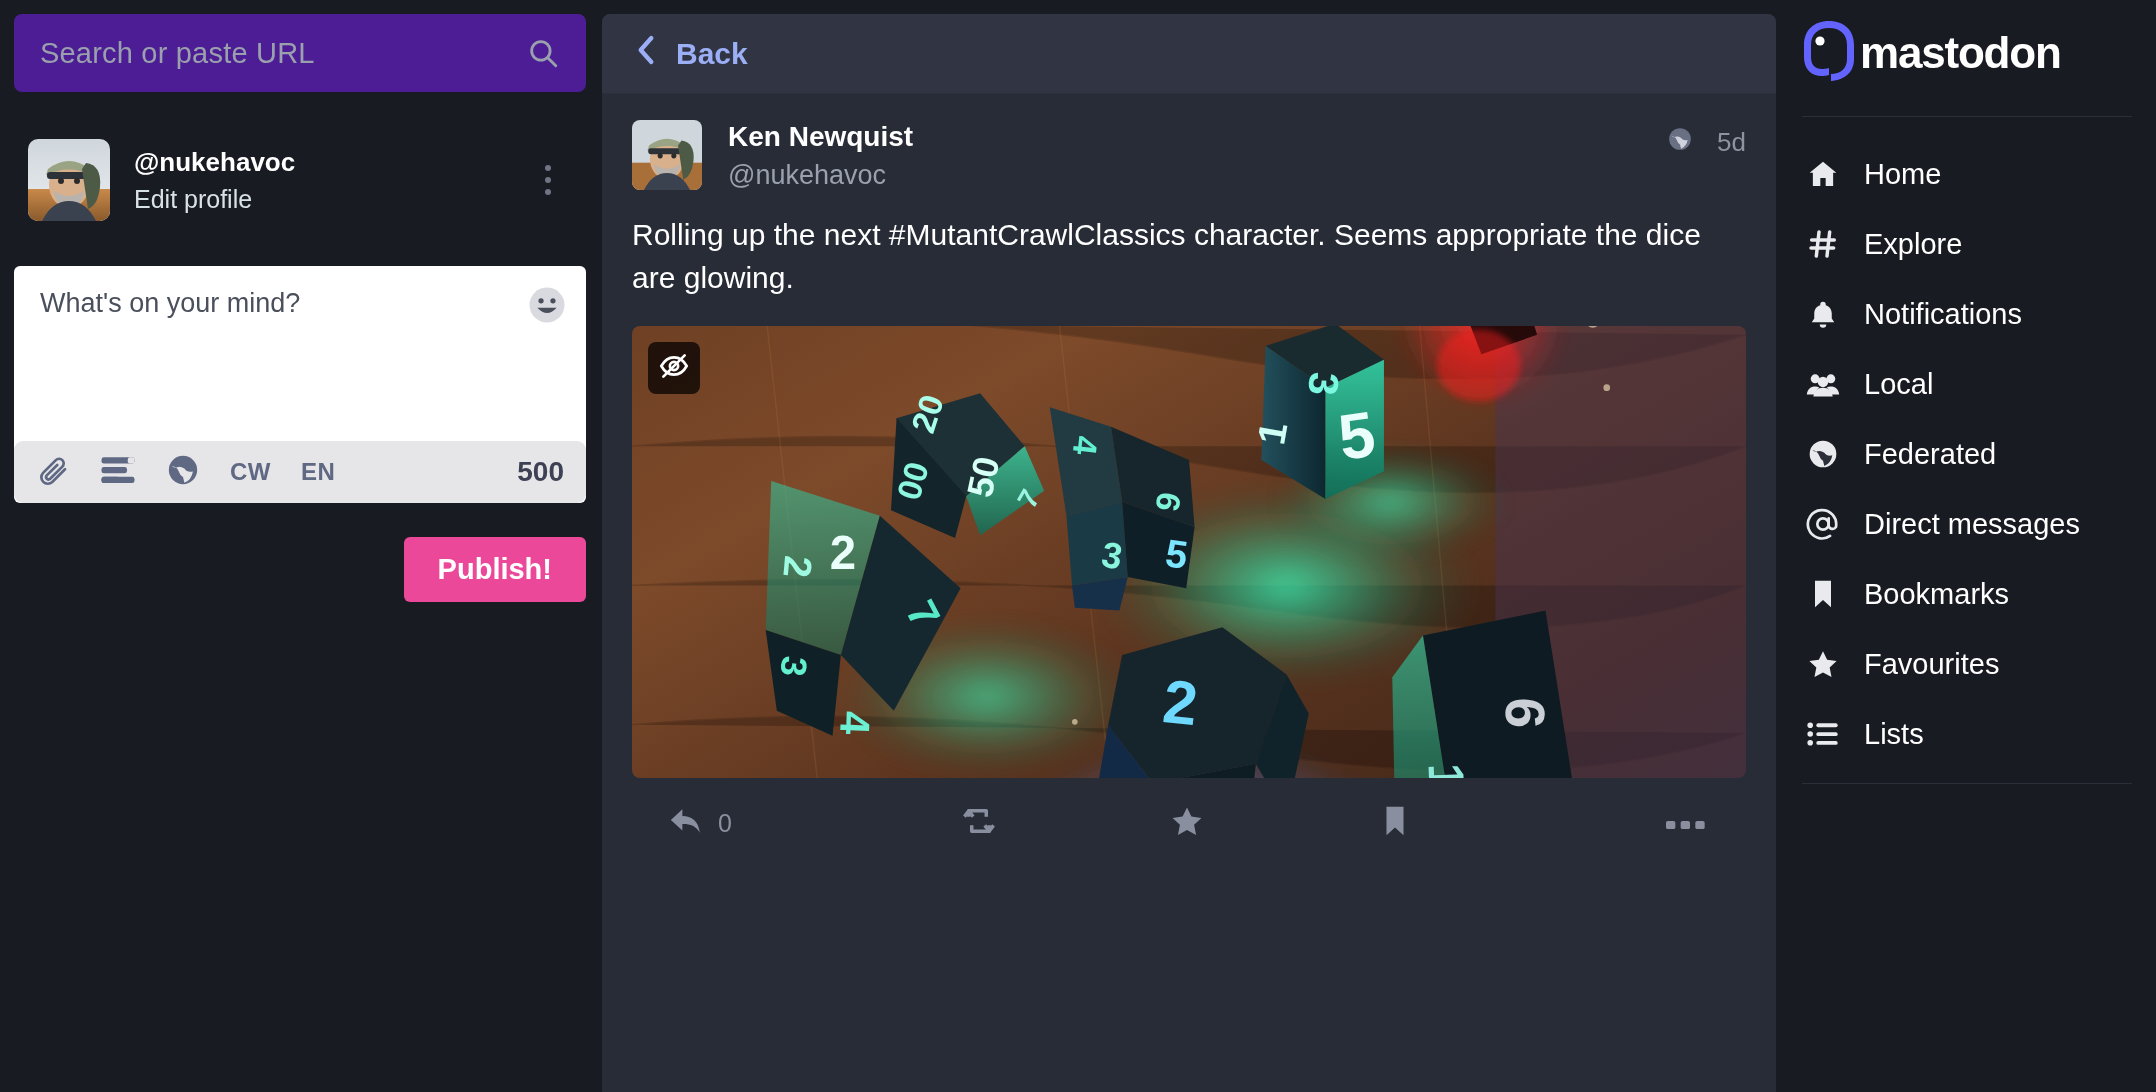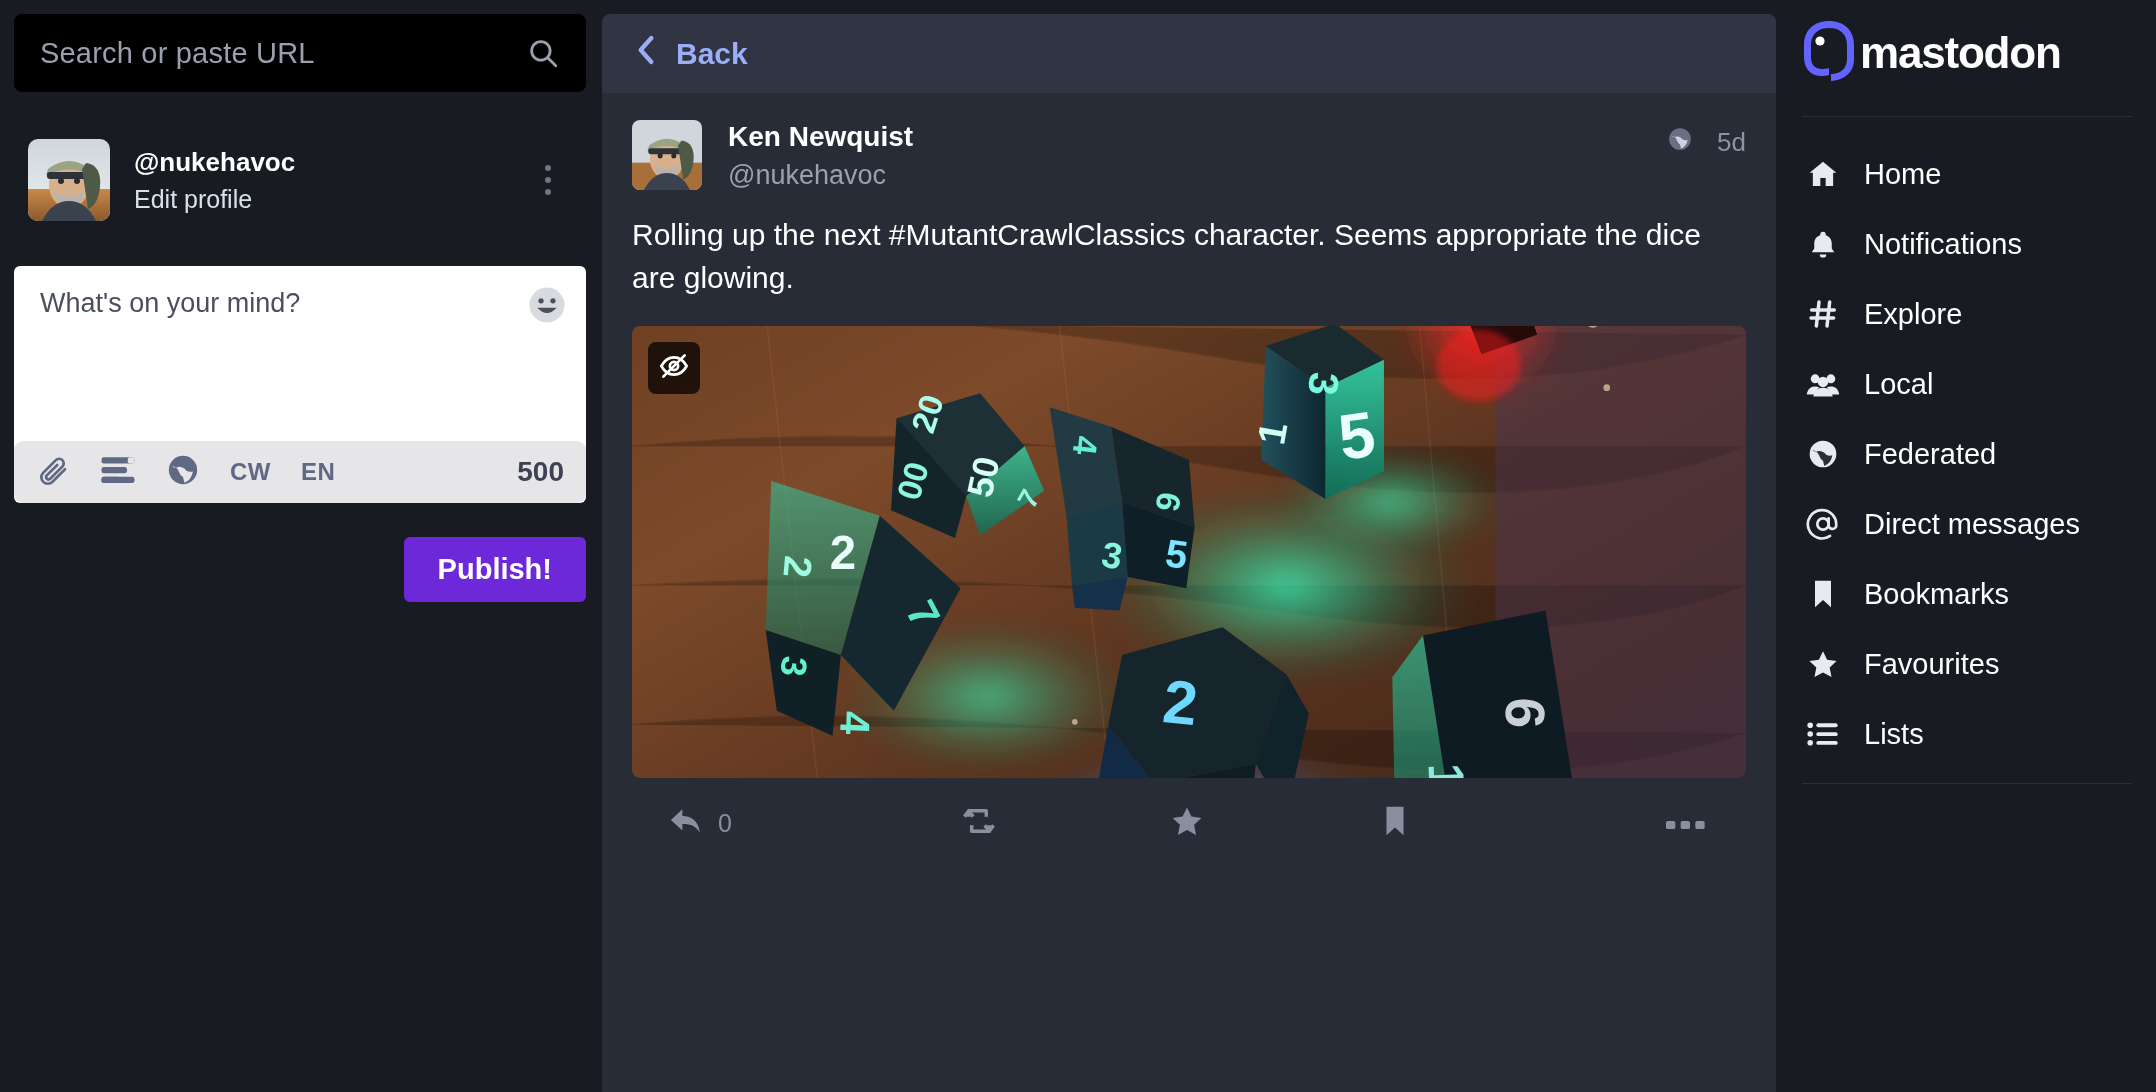--- a/index.html
+++ b/index.html
@@ -20,21 +20,21 @@
   .left-col {
     width: 600px;
     flex: 0 0 600px;
     padding: 14px 14px 0 14px;
     background: #191b22;
     display: flex;
     flex-direction: column;
   }
   .search-box {
     height: 78px;
-    background: #000000;
+    background: #4c1d95;
     border-radius: 8px;
     display: flex;
     align-items: center;
     padding: 0 26px;
     position: relative;
   }
   .search-box .ph {
     color: #9aa0ad;
     font-size: 29px;
     letter-spacing: .2px;
@@ -109,21 +109,21 @@
     color: #606984; font-size: 24px; font-weight: bold; letter-spacing: .5px;
   }
   .char-count {
     color: #3d4153; font-size: 28px; font-weight: bold;
   }
   .publish-wrap {
     display: flex; justify-content: flex-end;
     margin-top: 34px;
   }
   .publish-btn {
-    background: #6d28d9;
+    background: #ec4899;
     color: #fff;
     border: none;
     border-radius: 6px;
     font-family: "Liberation Sans", sans-serif;
     font-size: 29px;
     font-weight: bold;
     padding: 16px 34px;
     cursor: pointer;
   }
 
@@ -649,38 +649,38 @@
         <span class="nav-ico">
           <svg width="32" height="32" viewBox="0 0 24 24" fill="#e9eaee">
             <path d="M12 2.8 L22 11 L19.6 11 L19.6 21 L14 21 L14 15 L10 15 L10 21 L4.4 21 L4.4 11 L2 11 Z"></path>
           </svg>
         </span>
         <span class="nav-label">Home</span>
       </div>
 
       <div class="nav-item">
         <span class="nav-ico">
-          <svg width="30" height="32" viewBox="0 0 24 24" fill="#e9eaee">
-            <path d="M12 2.2 a2.2 2.2 0 0 1 2.2 2.2 v.5 c3 .9 4.8 3.4 4.8 6.6 v4 l2 3 H3 l2 -3 v-4 c0 -3.2 1.8 -5.7 4.8 -6.6 v-.5 A2.2 2.2 0 0 1 12 2.2Z"></path>
-            <path d="M9.4 20.3 h5.2 a2.6 2.6 0 0 1 -5.2 0Z"></path>
-          </svg>
-        </span>
-        <span class="nav-label">Notifications</span>
-      </div>
-
-      <div class="nav-item">
-        <span class="nav-ico">
           <svg width="32" height="32" viewBox="0 0 24 24" fill="none" stroke="#e9eaee" stroke-width="2.6" stroke-linecap="round">
             <line x1="9" y1="3" x2="7" y2="21"></line>
               <line x1="17" y1="3" x2="15" y2="21"></line>
             <line x1="3.5" y1="9" x2="20.5" y2="9"></line>
               <line x1="3" y1="15" x2="20" y2="15"></line>
           </svg>
         </span>
         <span class="nav-label">Explore</span>
+      </div>
+
+      <div class="nav-item">
+        <span class="nav-ico">
+          <svg width="30" height="32" viewBox="0 0 24 24" fill="#e9eaee">
+            <path d="M12 2.2 a2.2 2.2 0 0 1 2.2 2.2 v.5 c3 .9 4.8 3.4 4.8 6.6 v4 l2 3 H3 l2 -3 v-4 c0 -3.2 1.8 -5.7 4.8 -6.6 v-.5 A2.2 2.2 0 0 1 12 2.2Z"></path>
+            <path d="M9.4 20.3 h5.2 a2.6 2.6 0 0 1 -5.2 0Z"></path>
+          </svg>
+        </span>
+        <span class="nav-label">Notifications</span>
       </div>
 
       <div class="nav-item">
         <span class="nav-ico">
           <svg width="34" height="30" viewBox="0 0 26 20" fill="#e9eaee">
             <circle cx="7" cy="6" r="3.4"></circle>
               <circle cx="19" cy="6" r="3.4"></circle>
               <circle cx="13" cy="8.4" r="4"></circle>
             <path d="M0.6 18 c.6 -4 3 -6 6.4 -6 c1.3 0 2.4 .3 3.3 .9 C8 14.1 7 16 6.8 18Z"></path>
             <path d="M25.4 18 h-6.2 c-.2 -2 -1.2 -3.9 -3.5 -5.1 c.9 -.6 2 -.9 3.3 -.9 c3.4 0 5.8 2 6.4 6Z"></path>

